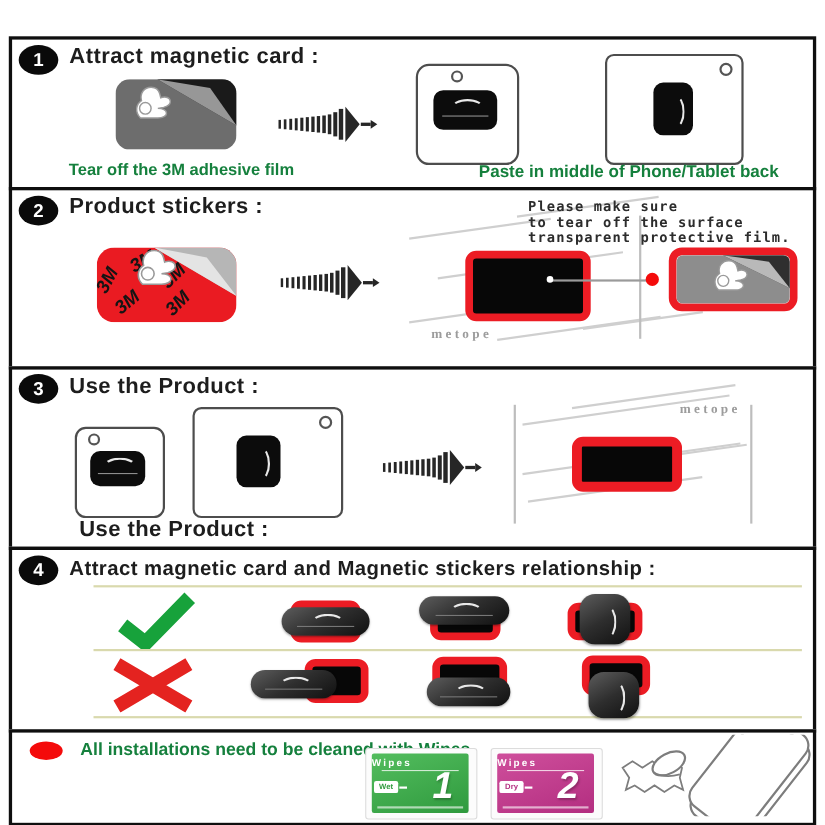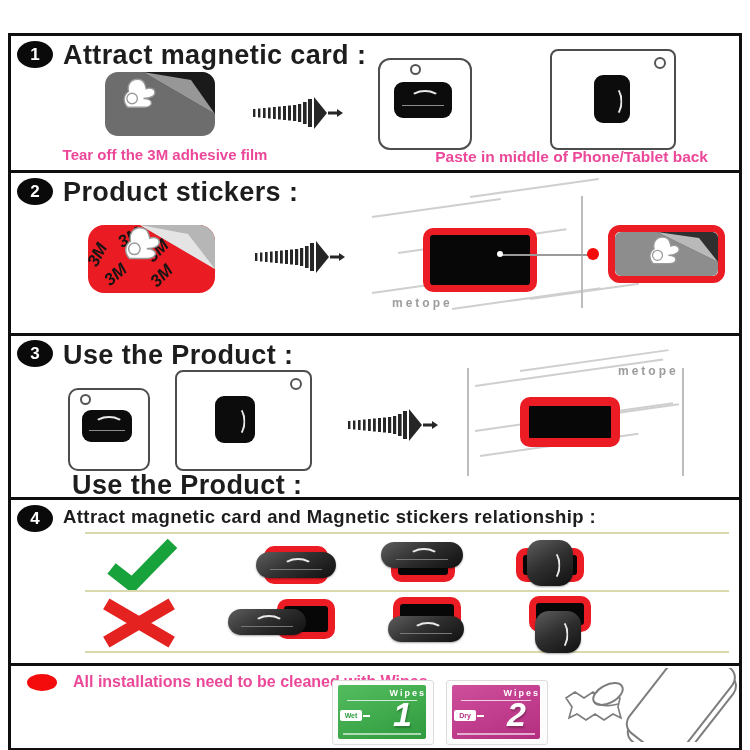--- a/index.html
+++ b/index.html
@@ -4,43 +4,43 @@
 <style>
   html,body{margin:0;padding:0;background:#fff;}
   .page{position:relative;width:750px;height:750px;background:#fff;overflow:hidden;
         font-family:"Liberation Sans",sans-serif;color:#1f1f1f;}
   .abs{position:absolute;}
   .title{position:absolute;left:0;right:0;top:1px;text-align:center;font-size:27px;
          font-weight:bold;color:#242424;letter-spacing:1px;}
   .box{position:absolute;left:8px;width:728px;border:3px solid #0f0f0f;background:#fff;}
   .badge{position:absolute;width:36px;height:27px;background:#0a0a0a;border-radius:50%;
          color:#fff;font-size:17px;font-weight:bold;text-align:center;line-height:27px;}
-  .hd{position:absolute;font-size:27px;font-weight:bold;color:#1d1d1d;letter-spacing:.4px;white-space:nowrap;}
-  .cap{position:absolute;font-size:15px;font-weight:bold;color:#ec4899;text-align:center;white-space:nowrap;}
+  .hd{position:absolute;font-size:20px;font-weight:bold;color:#1d1d1d;letter-spacing:.4px;white-space:nowrap;}
+  .cap{position:absolute;font-size:15px;font-weight:bold;color:#15803d;text-align:center;white-space:nowrap;}
   .phone{position:absolute;border:2px solid #4d4d4d;border-radius:12px;background:#fff;}
   .card{position:absolute;border:2px solid #4d4d4d;border-radius:8px;background:#fff;}
   .hole{position:absolute;width:8px;height:8px;border:2px solid #555;border-radius:50%;background:#fff;}
   .blk{position:absolute;background:#0c0c0c;border-radius:9px;}
   .arc{position:absolute;width:26px;height:13px;border:2px solid transparent;
        border-top-color:#e9e9e9;border-radius:50%;}
   .tline{position:absolute;height:1px;background:#8d8d8d;}
   .mbase{position:absolute;background:#070707;border:7px solid #ec1c24;border-radius:10px;}
   .mcard{position:absolute;background:linear-gradient(150deg,#5d5d5d 0%,#2e2e2e 50%,#101010 100%);
          border-radius:13px;box-shadow:0 1px 2px rgba(0,0,0,.35);}
   .hatch{position:absolute;height:2px;background:#cfcfcf;transform:rotate(-8deg);transform-origin:left center;}
   .vline{position:absolute;width:2px;background:#bdbdbd;}
-  .metope{position:absolute;font-family:Liberation Sans, sans-serif;font-weight:bold;
+  .metope{position:absolute;font-family:Liberation Serif, serif;font-weight:bold;
           color:#9c9c9c;font-size:12px;letter-spacing:3px;}
   .note{position:absolute;font-family:"DejaVu Sans Mono",monospace;font-weight:bold;color:#2c2c2c;
         font-size:12.5px;line-height:14px;letter-spacing:1px;white-space:pre-line;}
   .m3{position:absolute;font-weight:bold;font-style:italic;font-size:17px;color:#141414;}
   .okline{position:absolute;height:2px;background:#d9d9ad;}
   .pkt{position:absolute;width:100px;height:63px;background:#fcfcfc;border:1px solid #dcdcdc;border-radius:3px;}
   .pkt-in{position:absolute;left:5px;top:4px;width:88px;height:54px;border-radius:2px;}
-  .pw{position:absolute;top:3px;left:0;right:0;text-align:right;color:#fff;font-size:9px;
+  .pw{position:absolute;top:3px;left:0;right:0;text-align:left;color:#fff;font-size:9px;
       font-weight:bold;letter-spacing:2px;}
   .pline{position:absolute;top:15px;left:10%;width:80%;height:1px;background:rgba(255,255,255,.75);}
   .pnum{position:absolute;top:10px;right:14px;color:#fff;font-size:34px;font-weight:bold;font-style:italic;
         text-shadow:1px 2px 2px rgba(0,0,0,.25);}
   .ptab{position:absolute;top:25px;left:2px;width:22px;height:11px;background:#fff;border-radius:2px;
         font-size:7px;font-weight:bold;text-align:center;line-height:11px;}
   .ptab::after{content:"";position:absolute;right:-8px;top:5px;width:7px;height:2px;background:#fff;}
   .pbot{position:absolute;bottom:4px;left:6%;width:88%;height:2px;background:rgba(255,255,255,.6);}
   .reddot{position:absolute;background:#f40b0b;border-radius:50%;}
 </style>
@@ -164,20 +164,23 @@
     </svg>
 
     <i class="hatch" style="left:361px;top:43px;width:130px;"></i>
     <i class="hatch" style="left:387px;top:79px;width:170px;"></i>
     <i class="hatch" style="left:361px;top:119px;width:150px;"></i>
     <i class="hatch" style="left:441px;top:135px;width:150px;"></i>
     <i class="hatch" style="left:459px;top:23px;width:130px;"></i>
     <i class="hatch" style="left:519px;top:125px;width:110px;"></i>
     <i class="vline" style="left:570px;top:23px;height:112px;"></i>
 
+    <div class="note" style="left:469px;top:8px;width:270px;">Please make sure
+to tear off the surface
+transparent protective film.</div>
 
     <div class="mbase" style="left:412px;top:55px;width:100px;height:50px;"></div>
     <i class="tline" style="left:489px;top:81px;width:92px;height:2px;background:#9a9a9a;"></i>
     <i class="abs" style="left:486px;top:78px;width:6px;height:6px;background:#fff;border-radius:50%;"></i>
     <i class="reddot" style="left:576px;top:75px;width:12px;height:12px;"></i>
 
     <div class="abs" style="left:597px;top:52px;width:117px;height:58px;border:7px solid #ec1c24;border-radius:12px;box-sizing:border-box;">
       <svg width="103" height="44" viewBox="0 0 103 44">
         <clipPath id="c3">
             <rect width="103" height="44" rx="6"></rect>

